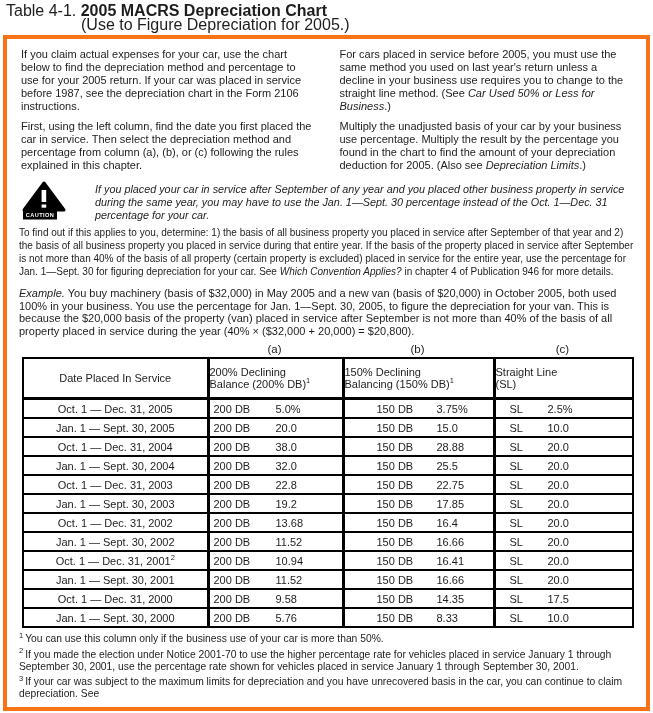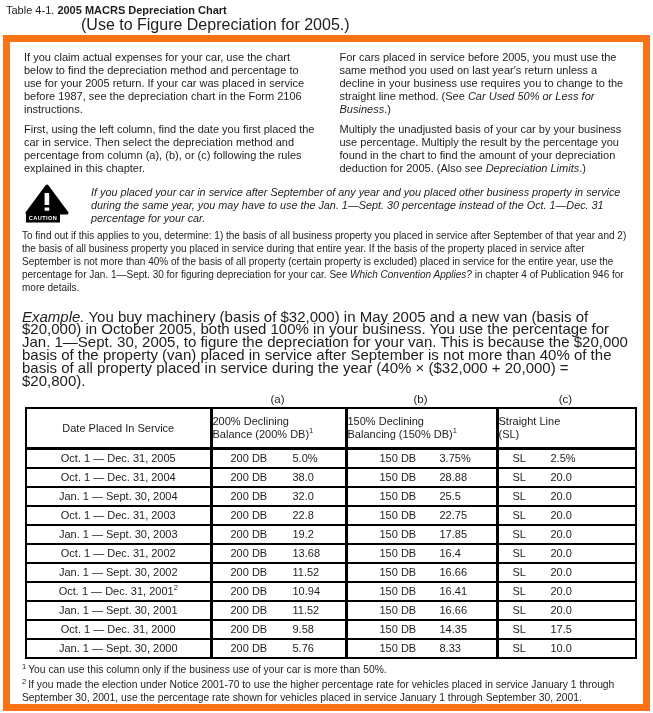--- a/index.html
+++ b/index.html
@@ -2,41 +2,41 @@
 <html><head>
 <meta charset="utf-8">
 <style>
   html,body{margin:0;padding:0;background:#ffffff;}
   .page{
     position:relative;width:653px;height:713px;background:#fff;
     font-family:"Liberation Sans","DejaVu Sans",sans-serif;
     color:#1d1d1d;overflow:hidden;
   }
   
-  .title-row{padding:4px 0 0 6px;font-size:11px;line-height:13px;}
+  .title-row{padding:4px 0 0 6px;font-size:16px;line-height:13px;}
   .t-prefix{font-weight:normal;}
   .t-main{font-weight:bold;}
   .t-sub{padding-left:81px;font-size:16px;line-height:13px;margin-top:1px;}
   
   .outer-box{
     box-sizing:border-box;margin:4px 3px 0 3px;height:676px;
-    border:7px solid #f97316;padding:7px 10px 5px 10px;overflow:hidden;
+    border:4px solid #f97316;padding:7px 10px 5px 10px;overflow:hidden;
   }
   
   .intro{display:flex;gap:24px;padding:2px 2px 0 4px;}
   .intro .col{flex:1;}
   .intro p{margin:0 0 7px 0;font-size:11px;line-height:13px;}
   .it{font-style:italic;}
   
-  .caution{display:flex;align-items:flex-start;gap:21px;margin:2px 2px 4px 4px;}
+  .caution{display:flex;align-items:flex-start;gap:28px;margin:2px 2px 4px 4px;}
   .caution-icon{flex:0 0 auto;}
   .caution-text{margin:2px 0 0 0;font-size:10.8px;line-height:13px;font-style:italic;max-width:578px;}
   
   .findout{margin:5px 2px 0 2px;font-size:10px;line-height:12.9px;}
-  .example{margin:16px 2px 0 2px;font-size:15px;line-height:12.9px;}
+  .example{margin:8px 2px 0 2px;font-size:11px;line-height:12.9px;}
   
   .col-letters{display:flex;width:610px;margin:5px 0 0 5px;font-size:11.5px;line-height:13px;}
   .cl{text-align:center;}
   .cl-date{width:185px;}
   .cl-a{width:135px;}
   .cl-b{width:151px;}
   .cl-c{width:139px;}
   
   table.macrs{border-collapse:collapse;table-layout:fixed;width:610px;margin:1px 0 0 5px;}
   .macrs col.w-date{width:185px;}
@@ -49,21 +49,21 @@
   }
   .macrs th:not(:first-child),.macrs td:not(:first-child){border-left-width:3px;margin-top:40px;}
   .macrs thead th{border-bottom-width:3px;height:38px;text-align:left;}
   .macrs thead th.h-date{text-align:center;}
   .macrs td{height:17px;}
   .macrs td.c-date{text-align:center;}
   .h-a{padding-left:18px;}
   .h-b{padding-left:32px;}
   .h-c{padding-left:32px;}
   .mcell{display:flex;align-items:center;}
-  td.c-a .mcell{padding-left:18px;}
+  td.c-a .mcell{padding-left:4px;}
   td.c-b .mcell{padding-left:32px;}
   td.c-c .mcell{padding-left:14px;}
   td.c-a .meth{width:62px;}
   td.c-b .meth{width:60px;}
   td.c-c .meth{width:38px;}
   sup{font-size:7.5px;vertical-align:super;line-height:0;}
   
   .footnotes{margin:5px 0 0 2px;}
   .footnotes p{margin:0 0 3px 0;font-size:10.3px;line-height:12.3px;}
   .fn-marker{font-size:7.5px;vertical-align:super;line-height:0;margin-right:2px;}
@@ -144,20 +144,41 @@
               </div>
             </td>
             <td class="c-c">
               <div class="mcell">
                 <span class="meth">SL</span>
                 <span class="val">2.5%</span>
               </div>
             </td>
           </tr>
           <tr>
+            <td class="c-date">Jan. 1 — Sept. 30, 2005</td>
+            <td class="c-a">
+              <div class="mcell">
+                <span class="meth">200 DB</span>
+                <span class="val">20.0</span>
+              </div>
+            </td>
+            <td class="c-b">
+              <div class="mcell">
+                <span class="meth">150 DB</span>
+                <span class="val">15.0</span>
+              </div>
+            </td>
+            <td class="c-c">
+              <div class="mcell">
+                <span class="meth">SL</span>
+                <span class="val">10.0</span>
+              </div>
+            </td>
+          </tr>
+          <tr>
             <td class="c-date">Oct. 1 — Dec. 31, 2004</td>
             <td class="c-a">
               <div class="mcell">
                 <span class="meth">200 DB</span>
                 <span class="val">38.0</span>
               </div>
             </td>
             <td class="c-b">
               <div class="mcell">
                 <span class="meth">150 DB</span>

